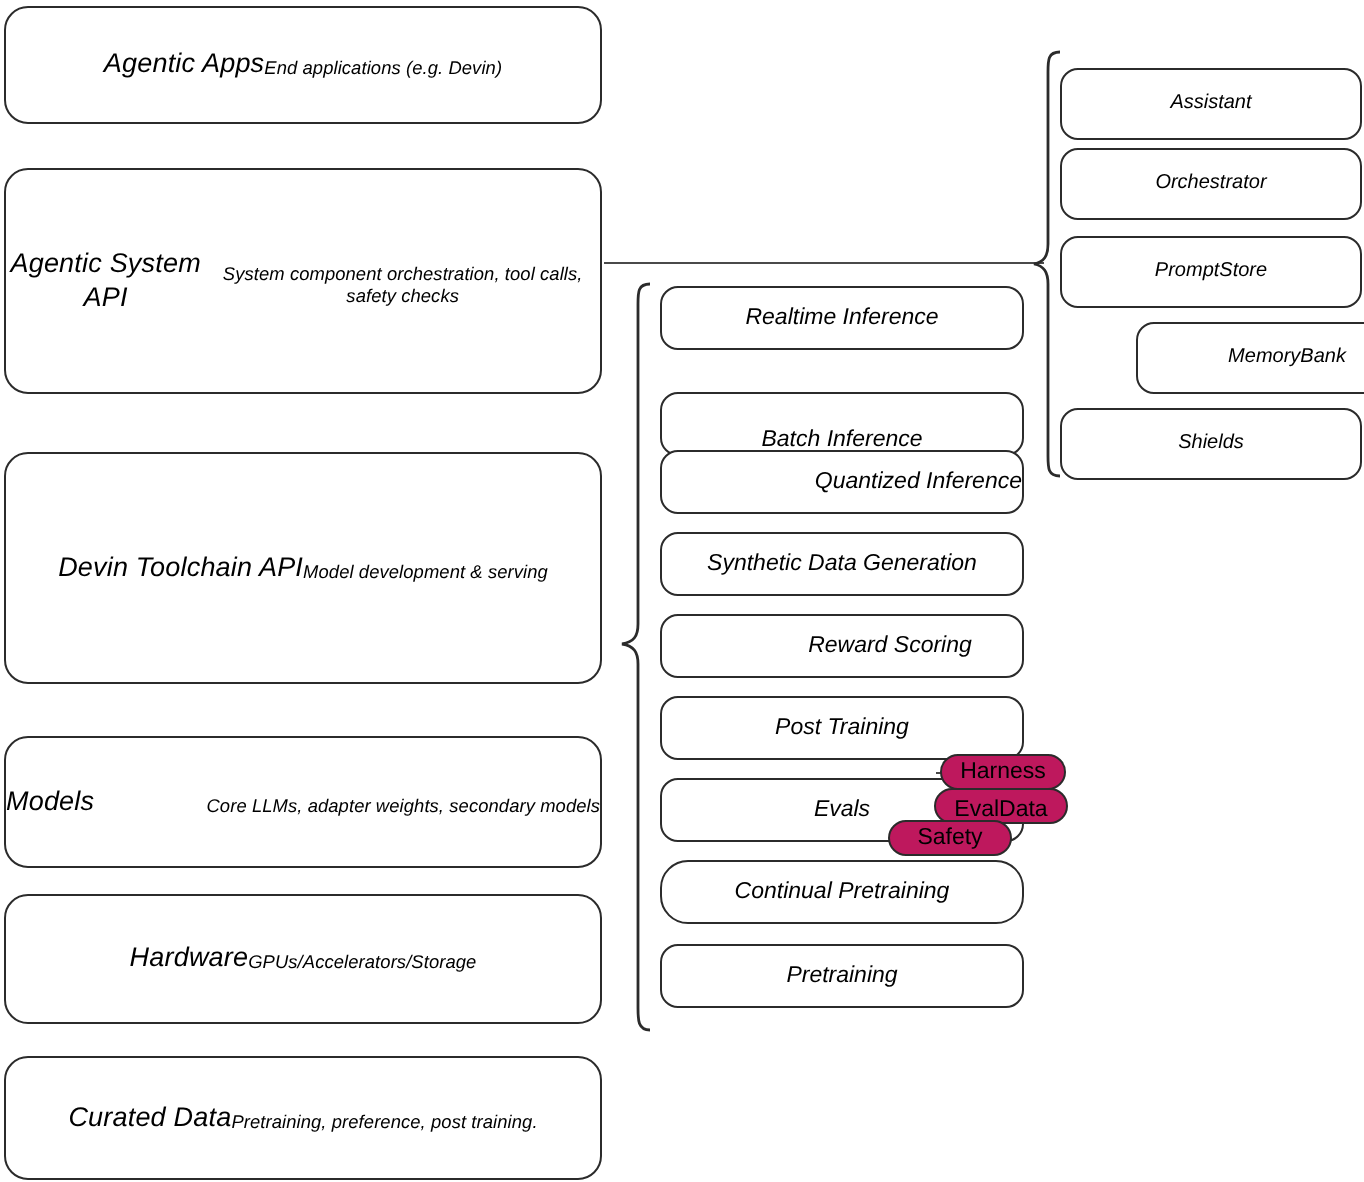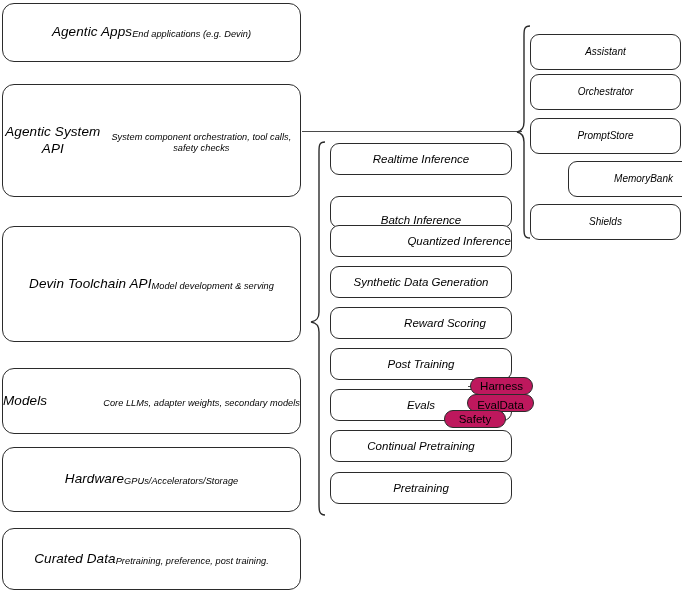--- a/index.html
+++ b/index.html
@@ -177,21 +177,21 @@
   </div>
   <div class="node mid-box" style="top:307px;padding-left:48px;">
     <span>Reward Scoring</span>
   </div>
   <div class="node mid-box" style="top:348px;">
     <span>Post Training</span>
   </div>
   <div class="node mid-box" style="top:389px;">
     <span>Evals</span>
   </div>
-  <div class="node mid-box" style="top:430px;">
+  <div class="node mid-box" style="top:430px;border-radius:14px;">
     <span>Continual Pretraining</span>
   </div>
   <div class="node mid-box" style="top:472px;text-align:right;">
     <span>Pretraining</span>
   </div>
 
   <div class="pill" style="left:470px; top:377px; width:63px;">
     <span>Harness</span>
   </div>
   <div class="pill" style="left:467px; top:394px; width:67px;align-items:flex-end;">

